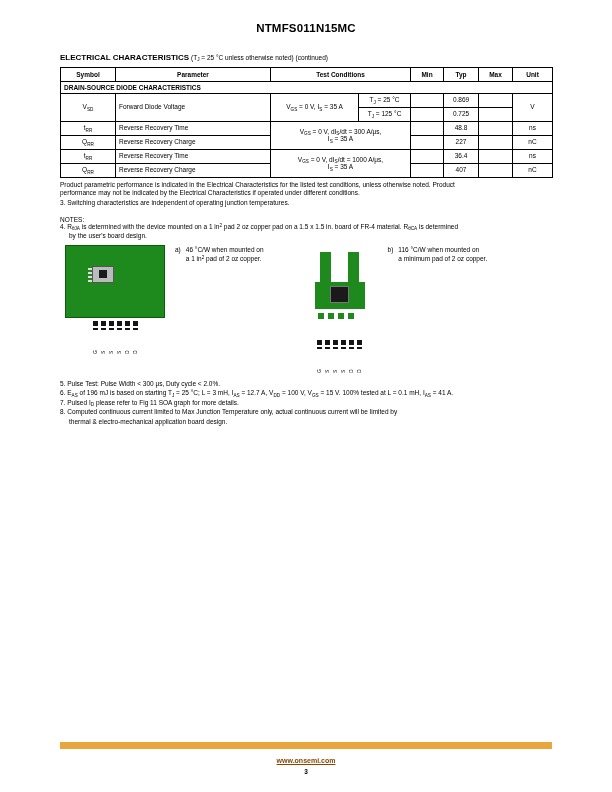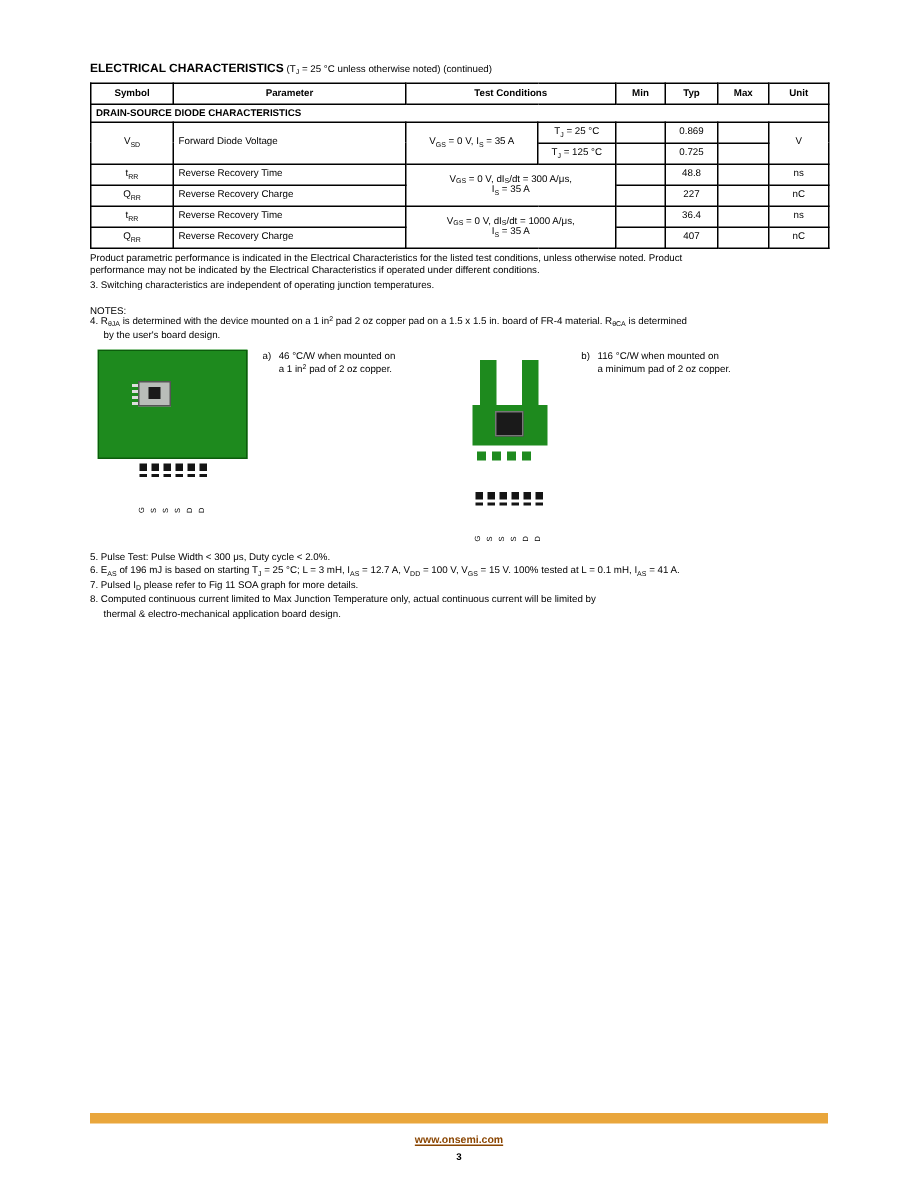--- a/index.html
+++ b/index.html
@@ -77,20 +77,21 @@
   .footer-bar { height:7px; background:var(--footer-bar,#e9a63c); }
   .footer-link { display:inline-block; margin-top:3px; font-size:7px; font-weight:bold;
     color:var(--link,#8a4500); text-decoration:underline; cursor:pointer; }
   .footer-page { font-size:6.5px; font-weight:bold; margin-top:1px; }
 </style>
 </head>
 <body>
 
 <div class="content">
 
+  <div class="title">NTMFS011N15MC</div>
 
   <div class="section-heading">
     <span class="main">ELECTRICAL CHARACTERISTICS</span><span class="suffix"> (T<sub>J</sub> = 25 °C unless otherwise noted) (continued)</span>
   </div>
 
   <table class="ec">
     <colgroup>
       <col style="width:55px">
         <col style="width:155px">
         <col style="width:88px">

